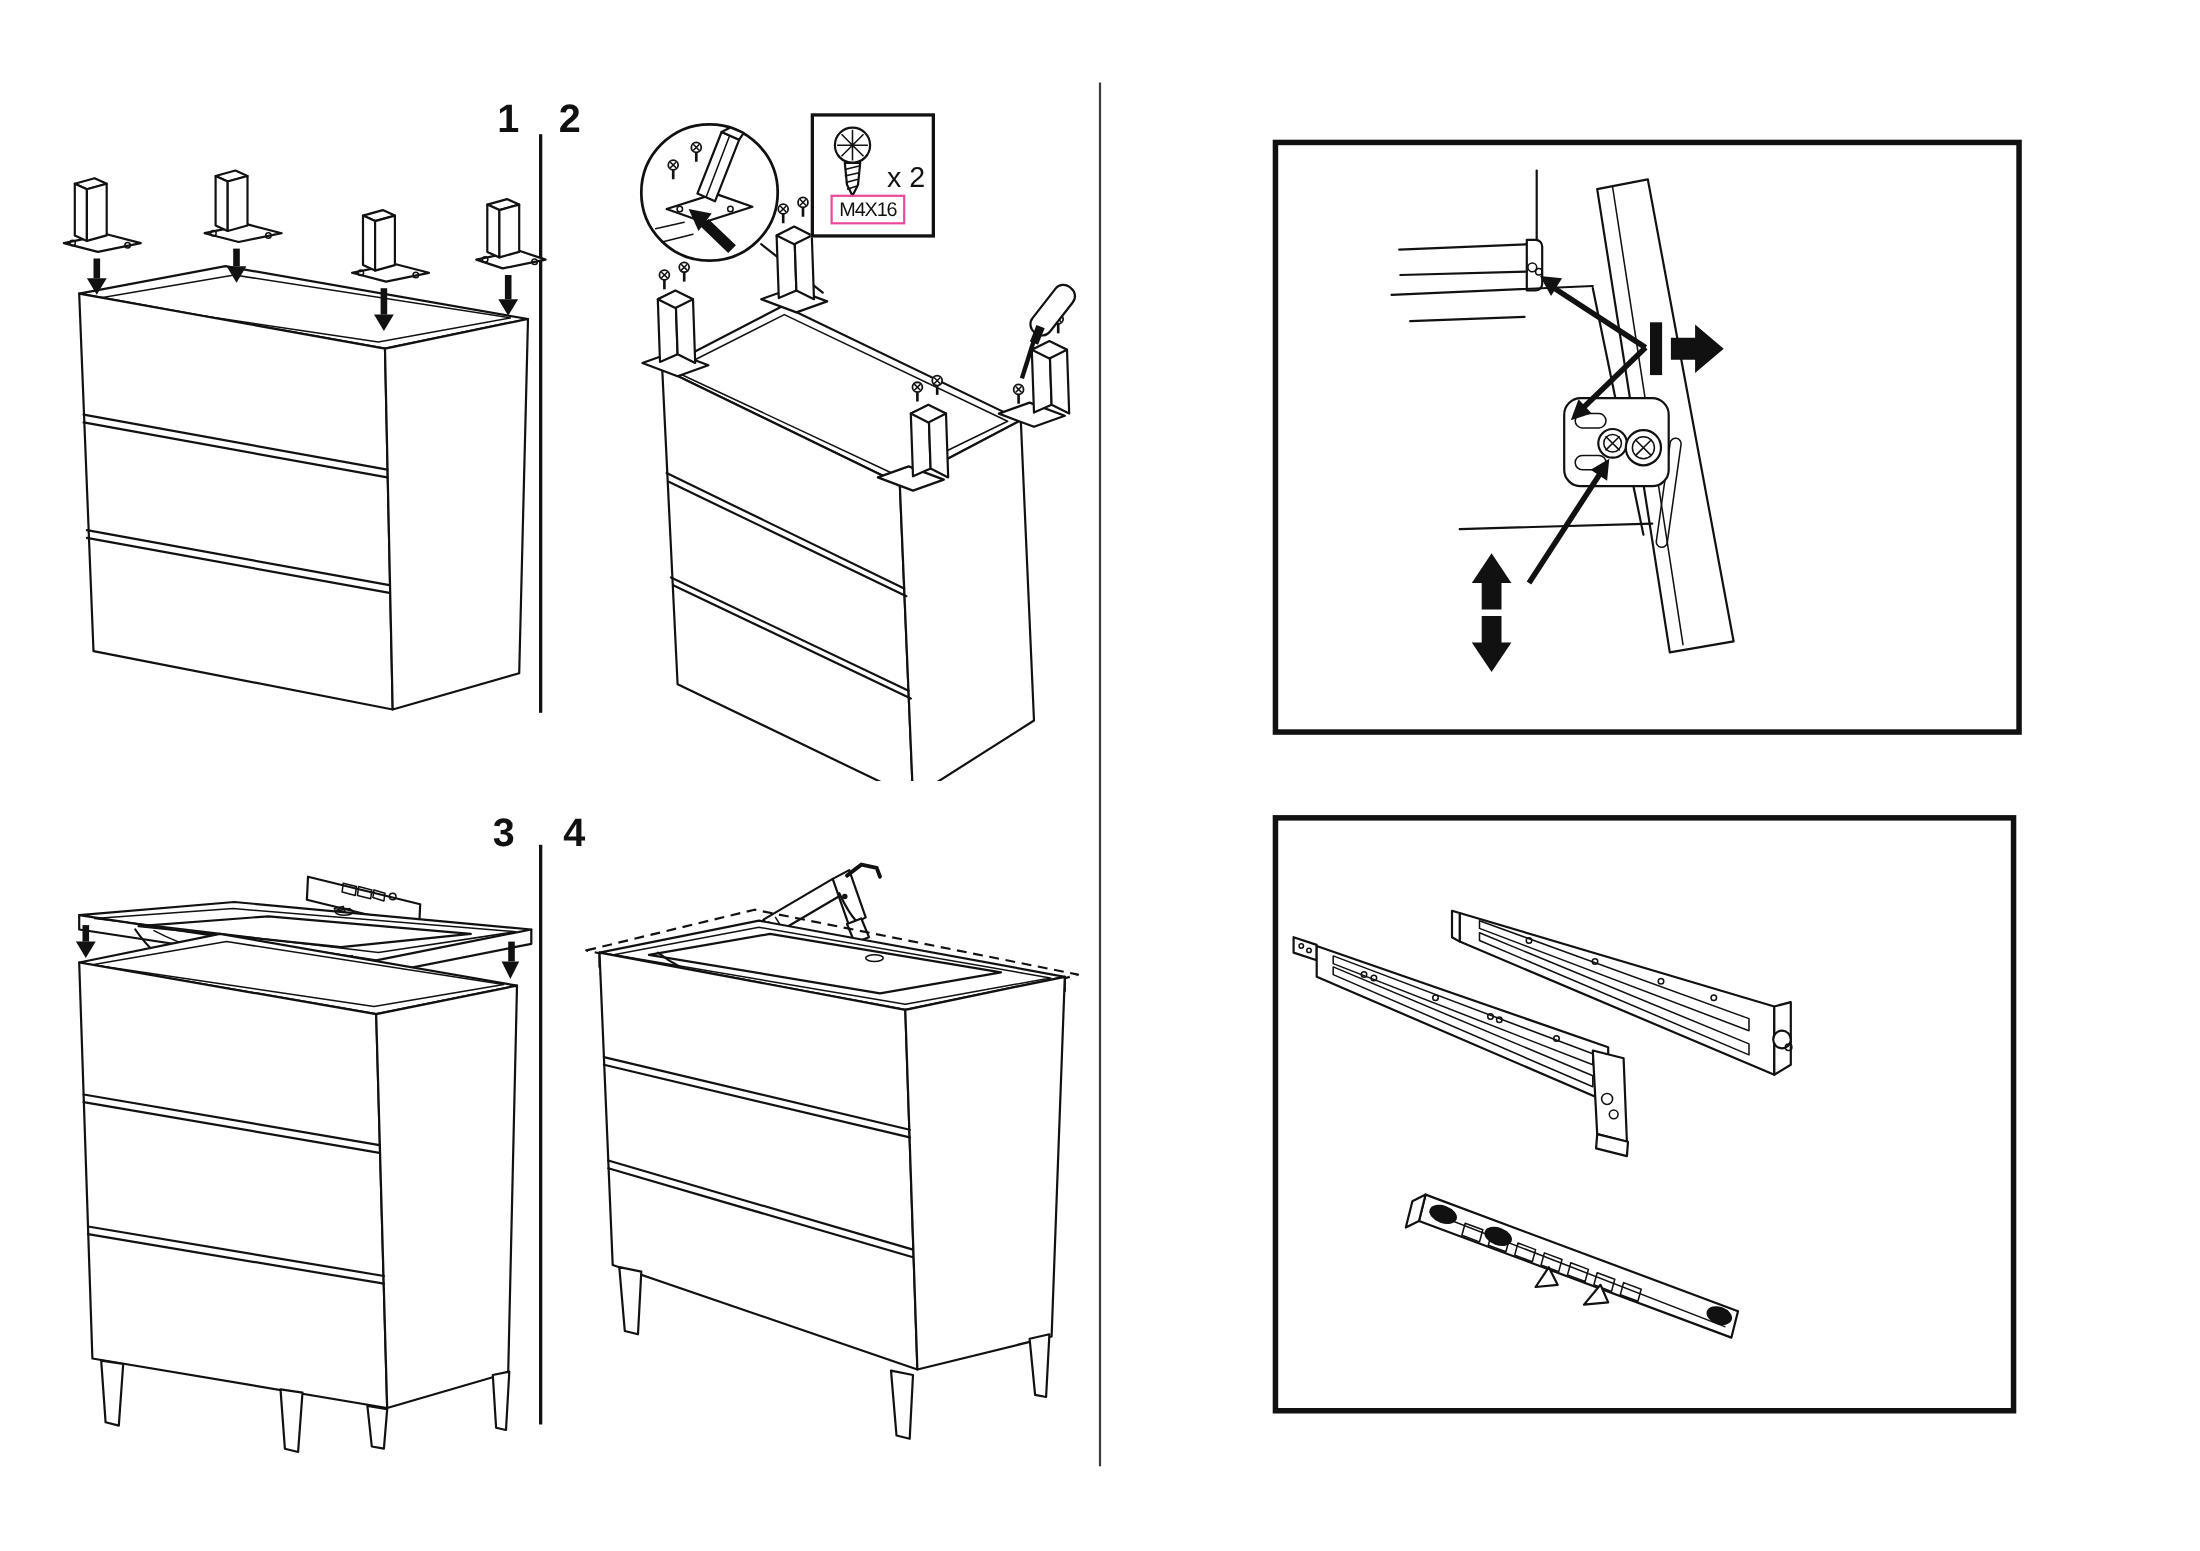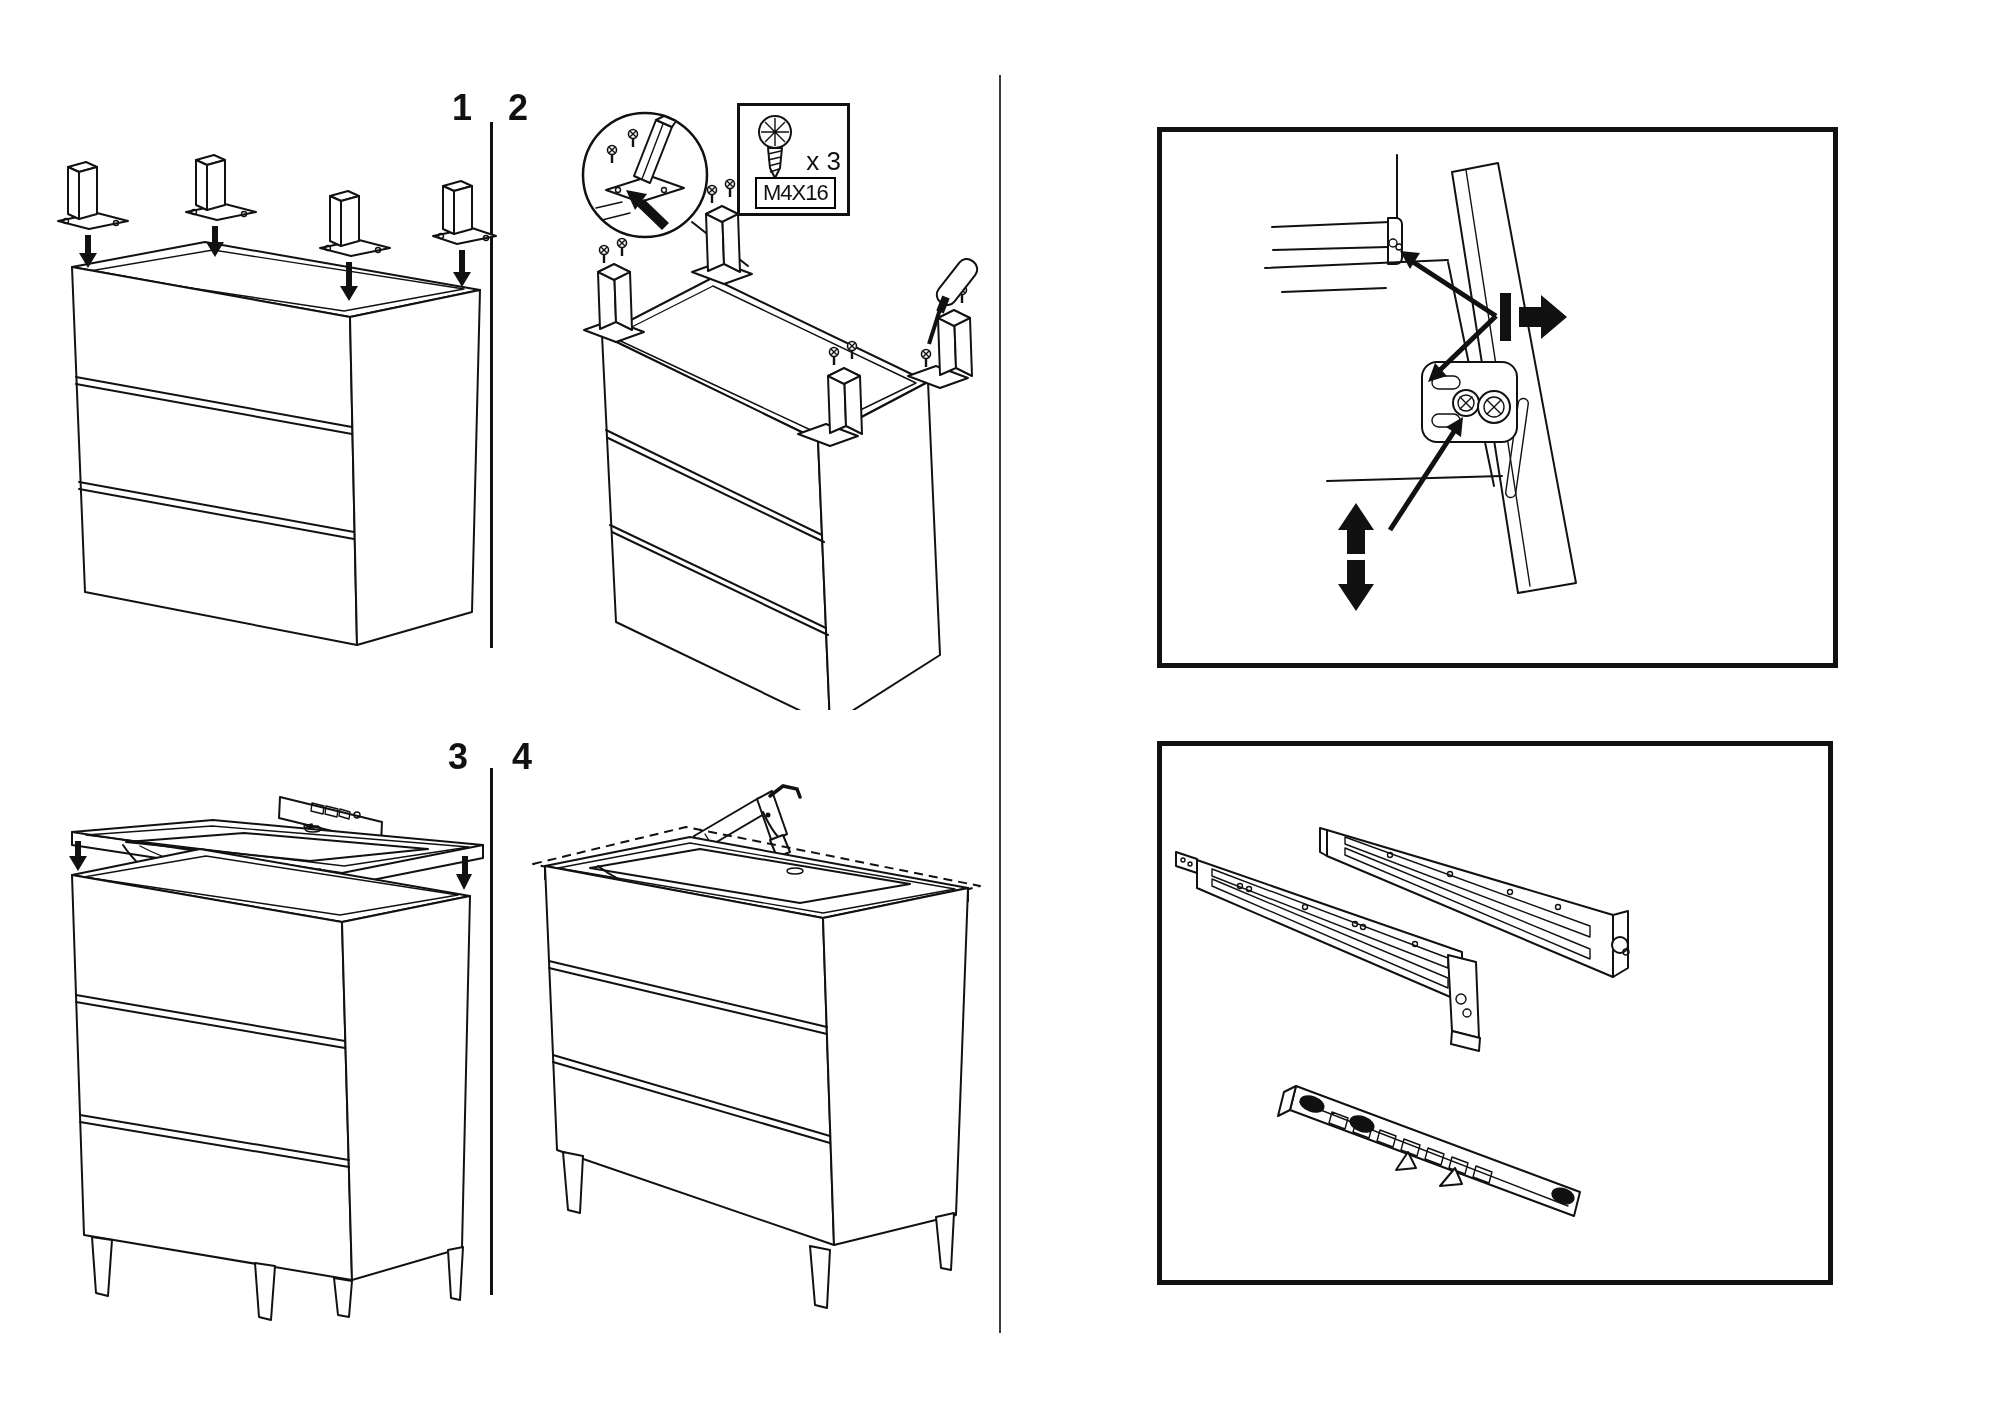--- a/index.html
+++ b/index.html
@@ -12,22 +12,22 @@
   svg{display:block;}
   svg *{vector-effect:non-scaling-stroke;}
   .ln{fill:none;stroke:#111;stroke-width:2;stroke-linejoin:round;stroke-linecap:round;}
   .lnw{fill:#fff;stroke:#111;stroke-width:2;stroke-linejoin:round;}
   .thin{fill:none;stroke:#111;stroke-width:1.4;stroke-linejoin:round;stroke-linecap:round;}
   .blk{fill:#111;stroke:none;}
   .dash{fill:none;stroke:#111;stroke-width:2;stroke-dasharray:9 6;stroke-linejoin:round;}
   #hardware-box{position:absolute;left:737px;top:103px;width:113px;height:113px;
                 border:3px solid #111;box-sizing:border-box;background:#fff;}
   #hardware-box .qty{position:absolute;right:6px;top:40px;font-size:26px;color:#111;}
-  #hardware-box .spec{position:absolute;left:15px;top:71px;border:2px solid #000000;
-                      padding:1px 6px;font-size:22px;letter-spacing:-1px;color:#111;}
+  #hardware-box .spec{position:absolute;left:15px;top:71px;border:2px solid #ec4899;
+                      padding:1px 6px;font-size:18px;letter-spacing:-1px;color:#111;}
 </style>
 </head>
 <body>
 
 <div id="page">
 
   <div class="step-num" style="left:452px;top:90px;">1</div>
   <div class="step-num" style="left:508px;top:90px;">2</div>
   <div class="step-num" style="left:448px;top:739px;">3</div>
   <div class="step-num" style="left:512px;top:739px;">4</div>
@@ -182,21 +182,21 @@
   <div id="hardware-box">
     <svg width="56" height="70" style="position:absolute;left:8px;top:6px;">
       <circle cx="27" cy="20" r="16" fill="#fff" stroke="#111" stroke-width="2"></circle>
       <path d="M17,10 L37,30 M17,30 L37,10 M27,6 L27,34 M13,20 L41,20" stroke="#111" stroke-width="1.4" fill="none"></path>
       <path d="M20,36 h14 l-2,20 l-5,10 l-5,-10 z" fill="#fff" stroke="#111" stroke-width="2" stroke-linejoin="round"></path>
       <line x1="20" y1="42" x2="33" y2="39" stroke="#111" stroke-width="1.4"></line>
       <line x1="20" y1="48" x2="33" y2="45" stroke="#111" stroke-width="1.4"></line>
       <line x1="21" y1="54" x2="32" y2="51" stroke="#111" stroke-width="1.4"></line>
       <line x1="22" y1="60" x2="31" y2="57" stroke="#111" stroke-width="1.4"></line>
     </svg>
-    <span class="qty">x 3</span>
+    <span class="qty">x 2</span>
     <span class="spec">M4X16</span>
   </div>
 
   <svg class="illus" style="left:40px;top:770px;" width="460" height="555" viewBox="40 770 460 555">
 
     <g>
       <polygon class="lnw" points="280,797 382,822 381,843 279,818"></polygon>
       <polygon class="thin" points="312,803 324,806 323,814 311,811"></polygon>
       <polygon class="thin" points="326,806 338,809 337,817 325,814"></polygon>
       <polygon class="thin" points="340,809 350,812 349,819 339,816"></polygon>

